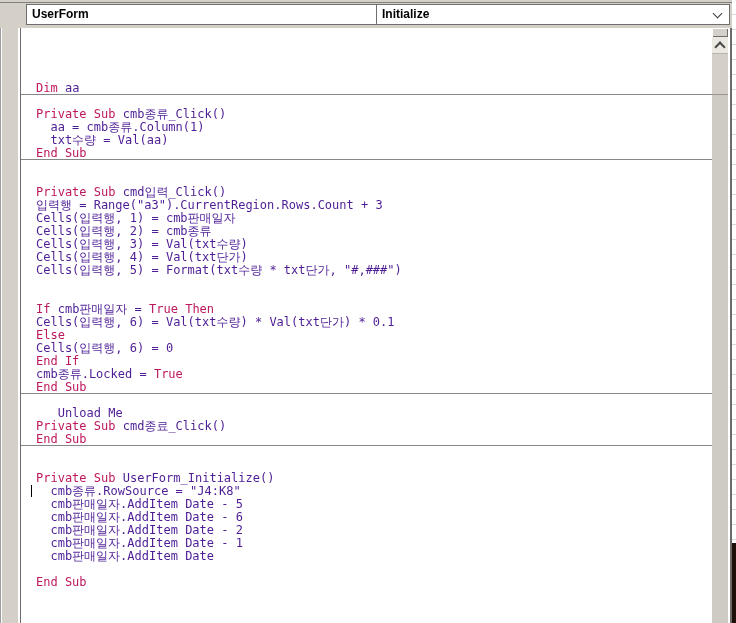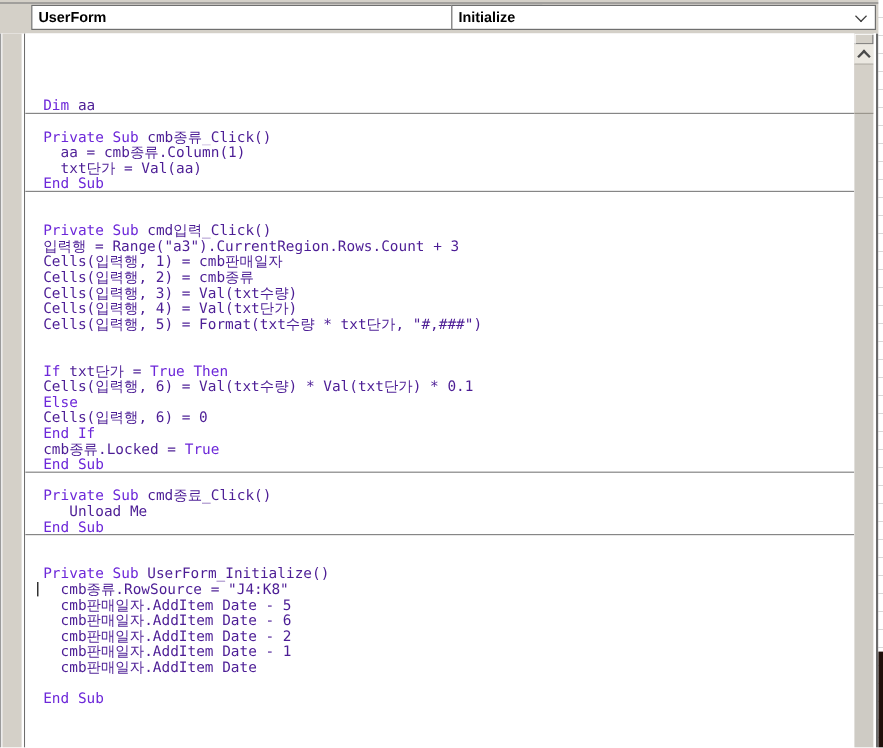--- a/index.html
+++ b/index.html
@@ -21,21 +21,21 @@
   .codepane{position:absolute;left:0;top:28px;width:736px;height:595px;background:#ffffff;}
   .outer-left-line{position:absolute;left:0;top:0;bottom:0;width:1px;background:#9b9b9b;}
   .margin-bar{position:absolute;left:2px;top:0;bottom:0;width:16px;background:#d4d0c8;}
   .code-left-line{position:absolute;left:20px;top:0;bottom:0;width:1px;background:#6e6e6e;}
   .text-area{position:absolute;left:21px;top:0;bottom:0;width:691px;background:#fff;
              overflow:hidden;padding-top:2px;box-sizing:border-box;}
   .code-line{height:13px;box-sizing:border-box;padding-left:15px;white-space:pre;overflow:hidden;
              position:relative;font-family:"DejaVu Sans Mono",monospace;font-size:12px;
              line-height:13px;color:#000;}
   .code-line.sep{border-bottom:1px solid #868686;}
-  .kw{color:#6d28d9;}
+  .kw{color:#be185d;}
   .txt{color:#4c1d95;}
   .caret{position:absolute;left:10px;top:0;width:1px;height:12px;background:#000;}
   
   .vscroll{position:absolute;left:712px;top:0;bottom:0;width:16px;background:#cecbc4;}
   .split-handle{position:absolute;left:0;top:0;width:16px;height:9px;background:#d4d0c8;
                 box-shadow:inset 1px 1px 0 #ffffff, inset -1px -1px 0 #6e6e6e;box-sizing:border-box;}
   .scroll-up{position:absolute;left:0;top:9px;width:16px;height:16px;background:#ebe8e1;}
   .scroll-up-glyph{position:absolute;left:4px;top:6px;width:6px;height:6px;
                    border-left:2px solid #4a4a4a;border-top:2px solid #4a4a4a;transform:rotate(45deg);}
   .scroll-thumb{position:absolute;left:0;top:25px;width:16px;height:42px;background:#d4d0c8;
@@ -72,43 +72,43 @@
     <div class="text-area">
       <div>
           <div class="code-line"></div>
           <div class="code-line"></div>
           <div class="code-line"></div>
           <div class="code-line"></div>
           <div class="code-line sep"><span class="kw">Dim</span><span class="txt"> aa</span></div>
           <div class="code-line"></div>
           <div class="code-line"><span class="kw">Private Sub</span><span class="txt"> cmb종류_Click()</span></div>
           <div class="code-line"><span class="txt">  aa = cmb종류.Column(1)</span></div>
-          <div class="code-line"><span class="txt">  txt단가 = Val(aa)</span></div>
+          <div class="code-line"><span class="txt">  txt수량 = Val(aa)</span></div>
           <div class="code-line sep"><span class="kw">End Sub</span></div>
           <div class="code-line"></div>
           <div class="code-line"></div>
           <div class="code-line"><span class="kw">Private Sub</span><span class="txt"> cmd입력_Click()</span></div>
           <div class="code-line"><span class="txt">입력행 = Range("a3").CurrentRegion.Rows.Count + 3</span></div>
           <div class="code-line"><span class="txt">Cells(입력행, 1) = cmb판매일자</span></div>
           <div class="code-line"><span class="txt">Cells(입력행, 2) = cmb종류</span></div>
           <div class="code-line"><span class="txt">Cells(입력행, 3) = Val(txt수량)</span></div>
           <div class="code-line"><span class="txt">Cells(입력행, 4) = Val(txt단가)</span></div>
           <div class="code-line"><span class="txt">Cells(입력행, 5) = Format(txt수량 * txt단가, "#,###")</span></div>
           <div class="code-line"></div>
           <div class="code-line"></div>
-          <div class="code-line"><span class="kw">If</span><span class="txt"> txt단가 = </span><span class="kw">True</span><span class="txt"> </span><span class="kw">Then</span></div>
+          <div class="code-line"><span class="kw">If</span><span class="txt"> cmb판매일자 = </span><span class="kw">True</span><span class="txt"> </span><span class="kw">Then</span></div>
           <div class="code-line"><span class="txt">Cells(입력행, 6) = Val(txt수량) * Val(txt단가) * 0.1</span></div>
           <div class="code-line"><span class="kw">Else</span></div>
           <div class="code-line"><span class="txt">Cells(입력행, 6) = 0</span></div>
           <div class="code-line"><span class="kw">End If</span></div>
           <div class="code-line"><span class="txt">cmb종류.Locked = </span><span class="kw">True</span></div>
           <div class="code-line sep"><span class="kw">End Sub</span></div>
           <div class="code-line"></div>
+          <div class="code-line"><span class="txt">   Unload Me</span></div>
           <div class="code-line"><span class="kw">Private Sub</span><span class="txt"> cmd종료_Click()</span></div>
-          <div class="code-line"><span class="txt">   Unload Me</span></div>
           <div class="code-line sep"><span class="kw">End Sub</span></div>
           <div class="code-line"></div>
           <div class="code-line"></div>
           <div class="code-line"><span class="kw">Private Sub</span><span class="txt"> UserForm_Initialize()</span></div>
           <div class="code-line"><span class="txt">  cmb종류.RowSource = "J4:K8"</span><span class="caret"></span></div>
           <div class="code-line"><span class="txt">  cmb판매일자.AddItem Date - 5</span></div>
           <div class="code-line"><span class="txt">  cmb판매일자.AddItem Date - 6</span></div>
           <div class="code-line"><span class="txt">  cmb판매일자.AddItem Date - 2</span></div>
           <div class="code-line"><span class="txt">  cmb판매일자.AddItem Date - 1</span></div>
           <div class="code-line"><span class="txt">  cmb판매일자.AddItem Date</span></div>

